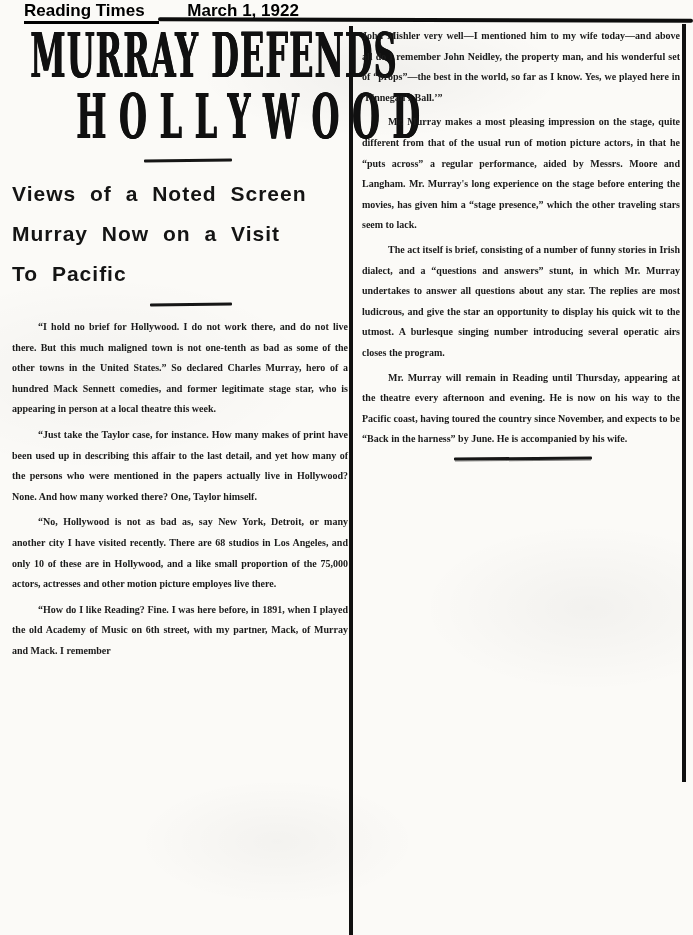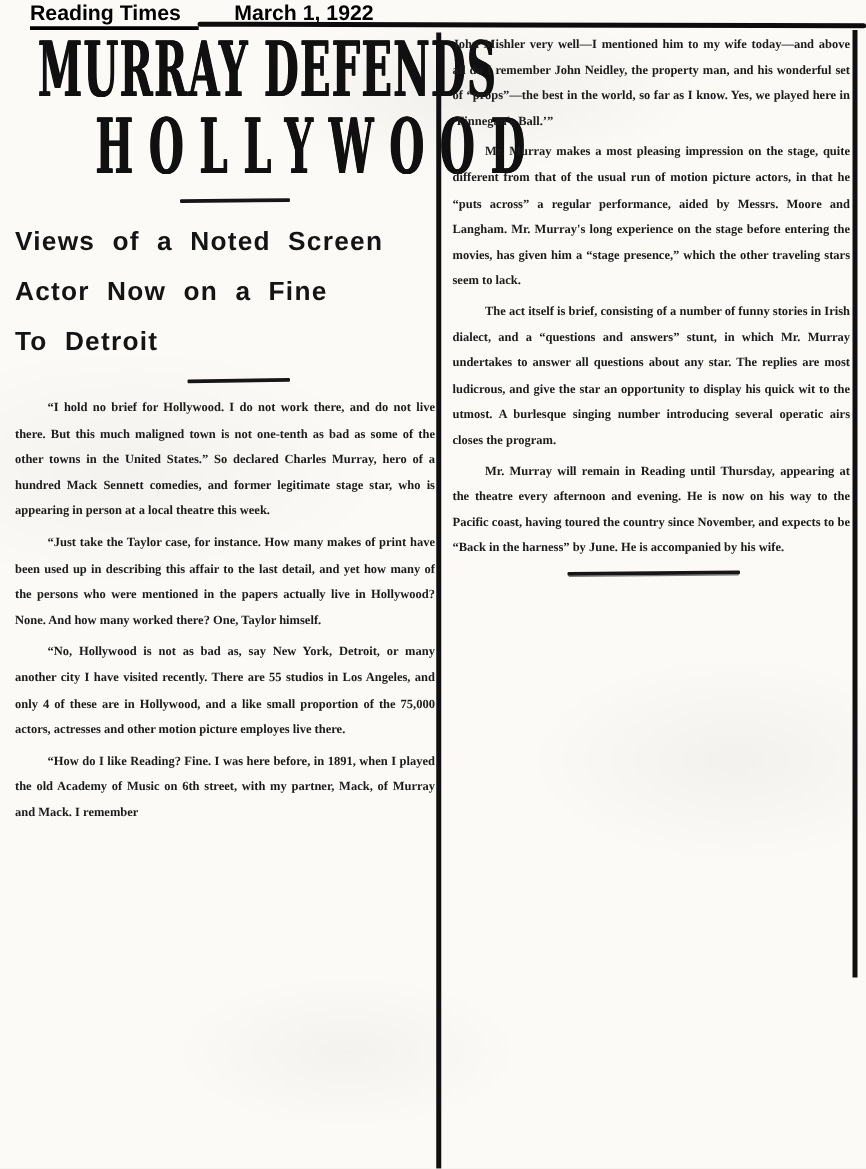--- a/index.html
+++ b/index.html
@@ -67,29 +67,29 @@
   <div class="col left">
     <div class="headline">
       <span class="hl hl1">MURRAY DEFENDS</span>
       <span class="hl hl2">HOLLYWOOD</span>
     </div>
 
     <div class="rule rule-a"></div>
 
     <div class="subhead">
       <div>Views of a Noted Screen</div>
-      <div>Actor Now on a Fine</div>
-      <div>To Detroit</div>
+      <div>Murray Now on a Visit</div>
+      <div>To Pacific</div>
     </div>
 
     <div class="rule rule-b"></div>
 
     <p class="body-p">“I hold no brief for Hollywood. I do not work there, and do not live there. But this much maligned town is not one-tenth as bad as some of the other towns in the United States.” So declared Charles Murray, hero of a hundred Mack Sennett comedies, and former legitimate stage star, who is appearing in person at a local theatre this week.</p>
     <p class="body-p">“Just take the Taylor case, for instance. How many makes of print have been used up in describing this affair to the last detail, and yet how many of the persons who were mentioned in the papers actually live in Hollywood? None. And how many worked there? One, Taylor himself.</p>
-    <p class="body-p">“No, Hollywood is not as bad as, say New York, Detroit, or many another city I have visited recently. There are 55 studios in Los Angeles, and only 4 of these are in Hollywood, and a like small proportion of the 75,000 actors, actresses and other motion picture employes live there.</p>
+    <p class="body-p">“No, Hollywood is not as bad as, say New York, Detroit, or many another city I have visited recently. There are 68 studios in Los Angeles, and only 10 of these are in Hollywood, and a like small proportion of the 75,000 actors, actresses and other motion picture employes live there.</p>
     <p class="body-p">“How do I like Reading? Fine. I was here before, in 1891, when I played the old Academy of Music on 6th street, with my partner, Mack, of Murray and Mack. I remember</p>
   </div>
 
   <div class="coldiv"></div>
 
   <div class="col right">
     <p class="body-p noindent">John Mishler very well—I mentioned him to my wife today—and above all do I remember John Neidley, the property man, and his wonderful set of “props”—the best in the world, so far as I know. Yes, we played here in ‘Finnegan's Ball.’”</p>
     <p class="body-p">Mr. Murray makes a most pleasing impression on the stage, quite different from that of the usual run of motion picture actors, in that he “puts across” a regular performance, aided by Messrs. Moore and Langham. Mr. Murray's long experience on the stage before entering the movies, has given him a “stage presence,” which the other traveling stars seem to lack.</p>
     <p class="body-p">The act itself is brief, consisting of a number of funny stories in Irish dialect, and a “questions and answers” stunt, in which Mr. Murray undertakes to answer all questions about any star. The replies are most ludicrous, and give the star an opportunity to display his quick wit to the utmost. A burlesque singing number introducing several operatic airs closes the program.</p>
     <p class="body-p">Mr. Murray will remain in Reading until Thursday, appearing at the theatre every afternoon and evening. He is now on his way to the Pacific coast, having toured the country since November, and expects to be “Back in the harness” by June. He is accompanied by his wife.</p>

